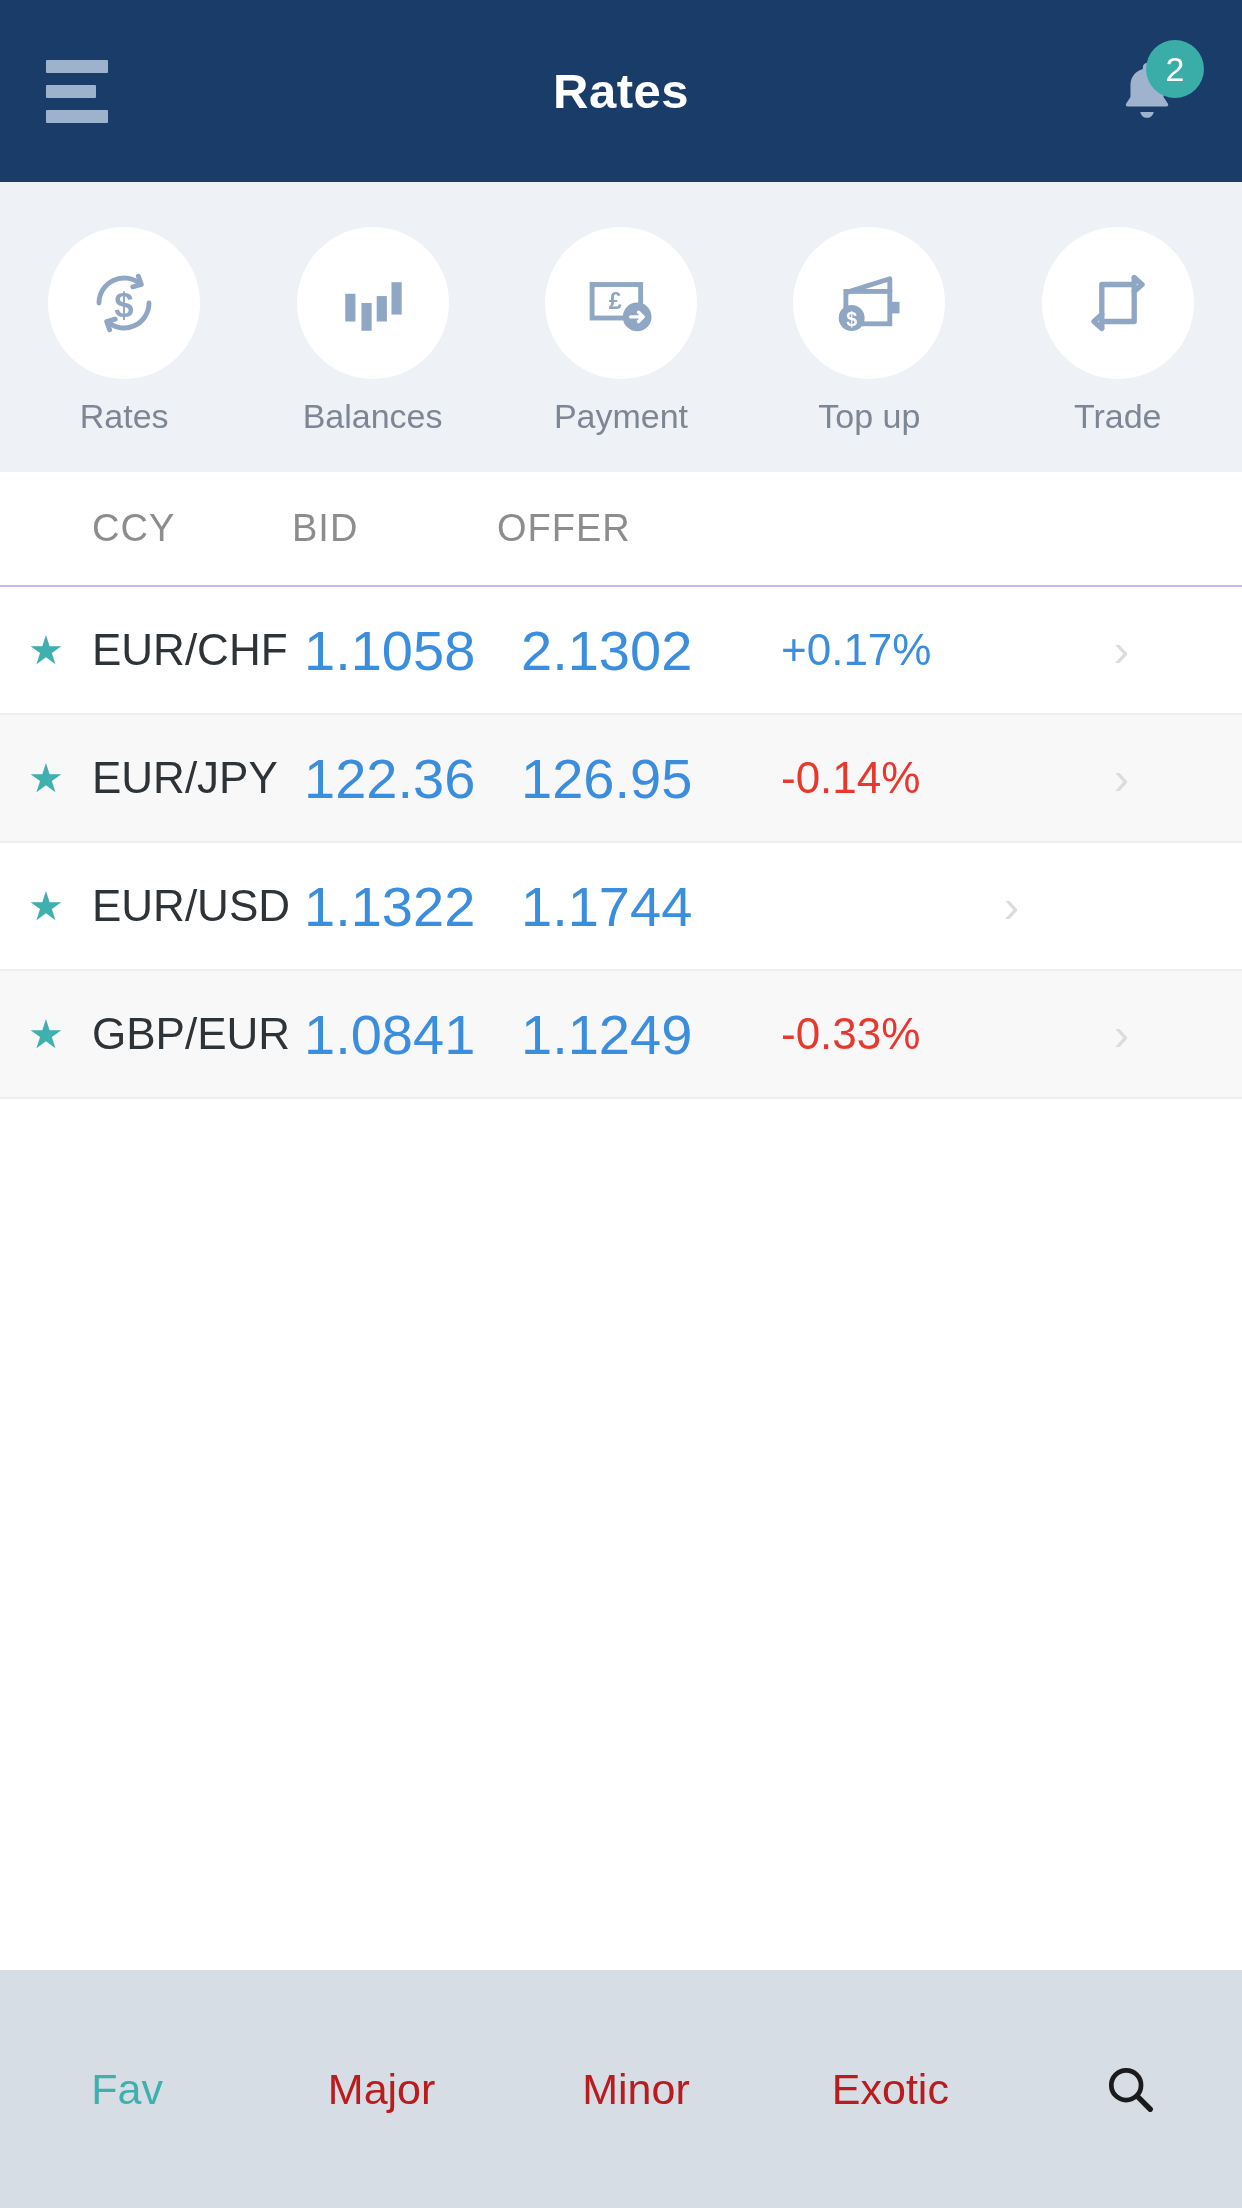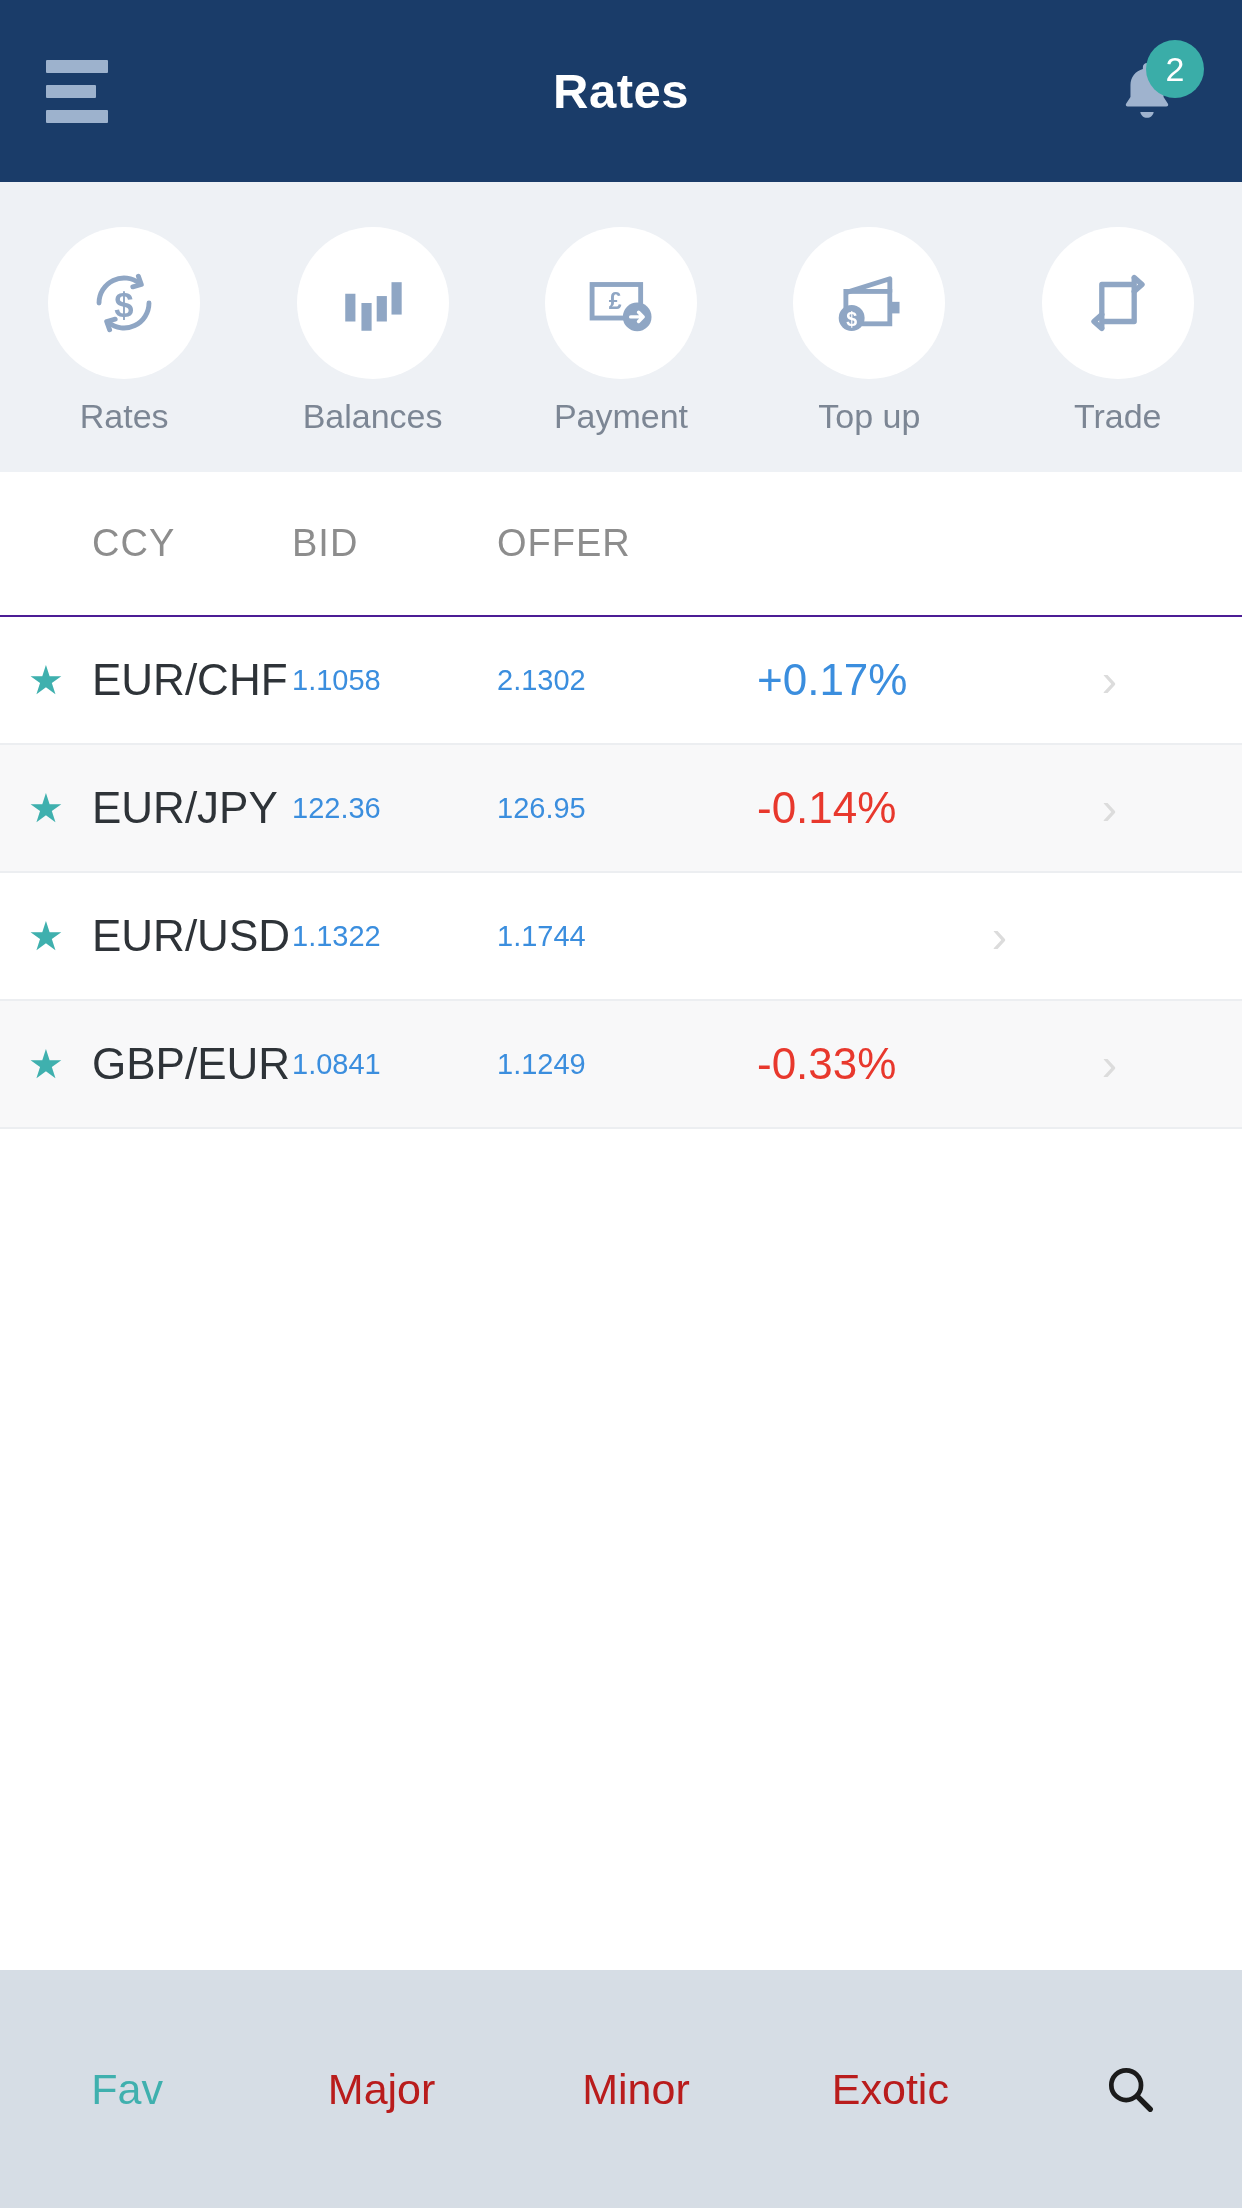--- a/index.html
+++ b/index.html
@@ -128,25 +128,25 @@
 
   
   .table {
     flex: 1 1 auto;
     background: #ffffff;
     display: flex;
     flex-direction: column;
     overflow: hidden;
   }
   .thead {
-    height: 145px;
-    display: flex;
-    align-items: center;
-    background: #ffffff;
-    border-bottom: 2px solid #4c1d95;
+    height: 115px;
+    display: flex;
+    align-items: center;
+    background: #ffffff;
+    border-bottom: 2px solid #c4b5fd;
     box-sizing: border-box;
   }
   .th {
     font-size: 38px;
     color: #8d8d8d;
     letter-spacing: 1px;
   }
   .c-star  { width: 92px; flex: 0 0 92px; display:flex; align-items:center; justify-content:center; }
   .c-ccy   { width: 200px; flex: 0 0 200px; }
   .c-bid   { width: 205px; flex: 0 0 205px; }
@@ -167,22 +167,23 @@
   .star {
     color: #3fb0ae;
     font-size: 40px;
     line-height: 1;
   }
   .ccy {
     font-size: 44px;
     color: #2e3338;
   }
   .val {
-    font-size: 29px;
+    font-size: 56px;
     color: #3b8ede;
+    margin-left: 12px;
   }
   .chg {
     font-size: 44px;
   }
   .chg.up   { color: #3b8ede; }
   .chg.down { color: #e8382d; }
   .chev {
     color: #dcdcdc;
     font-size: 46px;
     line-height: 1;

